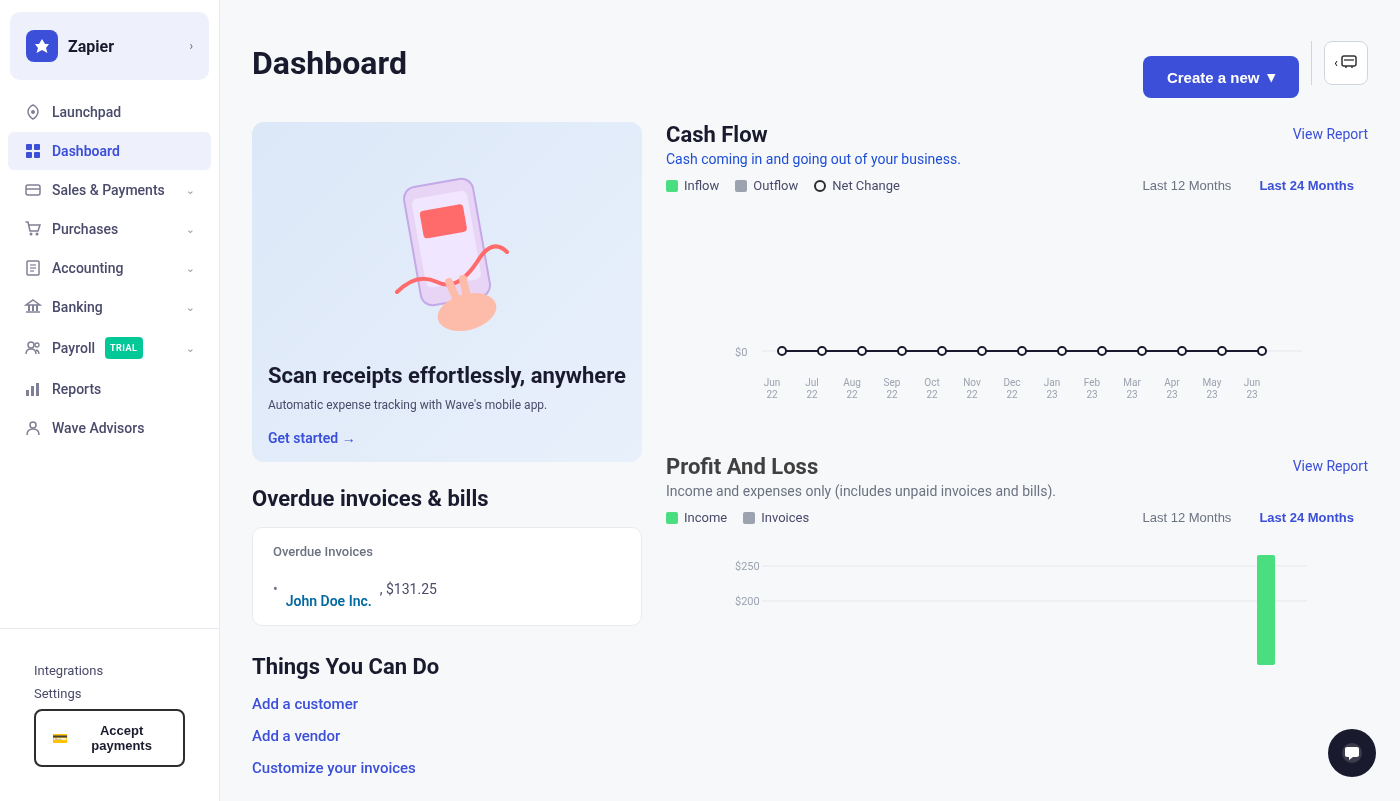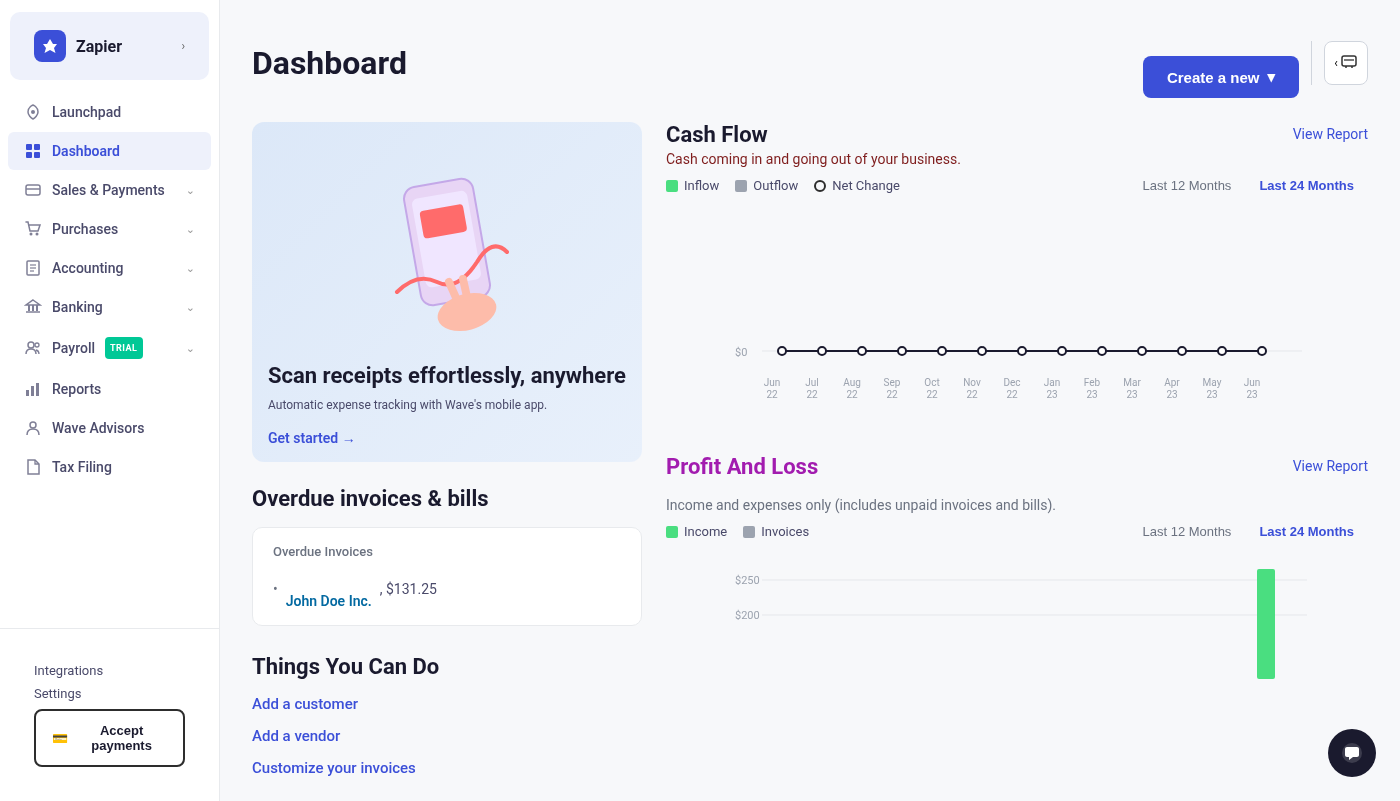--- a/index.html
+++ b/index.html
@@ -4,21 +4,21 @@
   <style>
     * { box-sizing: border-box; margin: 0; padding: 0; }
     body { font-family: -apple-system, BlinkMacSystemFont, 'Segoe UI', Roboto, sans-serif; background: #f7f8fa; display: flex; height: 801px; overflow: hidden; }
 
     
     #sidebar {
       width: 220px; min-width: 220px; background: #fff; border-right: 1px solid #e8eaed;
       display: flex; flex-direction: column; height: 100%;
     }
     .sidebar-logo {
-      display: flex; align-items: center; gap: 10px; padding: 18px 24px;
+      display: flex; align-items: center; gap: 10px; padding: 18px 16px;
       background: #eef1fb; border-radius: 10px; margin: 12px 10px 8px;
       cursor: pointer;
     }
     .logo-icon {
       width: 32px; height: 32px; background: #3b4fd8; border-radius: 8px;
       display: flex; align-items: center; justify-content: center;
     }
     .logo-icon svg { width: 20px; height: 20px; }
     .logo-text { font-weight: 700; font-size: 16px; color: #1a1a2e; flex: 1; }
     .logo-chevron { color: #666; font-size: 12px; }
@@ -120,21 +120,21 @@
     .overdue-item::before { content: '•'; color: #6b7280; }
     .overdue-link { color: #0369a1; font-weight: 600; text-decoration: none; cursor: pointer; margin-top: 24px; }
 
     
     .things-section { margin-top: 28px; }
     .things-title { font-size: 22px; font-weight: 700; color: #1a1a2e; margin-bottom: 16px; }
     .things-item { display: block; color: #3b4fd8; font-size: 15px; font-weight: 500; margin-bottom: 14px; cursor: pointer; text-decoration: none; }
 
     
     .profit-section { }
-    .profit-title { font-size: 22px; font-weight: 700; color: #a21caf; margin-bottom: 18px; }
+    .profit-title { font-size: 22px; font-weight: 700; color: #404040; margin-bottom: 4px; }
 
     
     .bar-chart-area { padding: 8px 0 0; }
 
     
     .chat-btn {
       position: fixed; bottom: 24px; right: 24px; width: 48px; height: 48px;
       background: #1a1a2e; border-radius: 50%; display: flex; align-items: center;
       justify-content: center; cursor: pointer; z-index: 100;
     }
@@ -255,29 +255,20 @@
     <div class="nav-item">
       <span class="nav-icon">
         <svg viewBox="0 0 18 18" fill="none">
             <circle cx="9" cy="6" r="3" stroke="#4a4a6a" stroke-width="1.5"></circle>
             <path d="M3 16c0-4 2.5-6 6-6s6 2 6 6" stroke="#4a4a6a" stroke-width="1.5"></path>
           </svg>
       </span>
       <span>Wave Advisors</span>
     </div>
 
-    <div class="nav-item">
-      <span class="nav-icon">
-        <svg viewBox="0 0 18 18" fill="none">
-            <path d="M4 2H11L15 6V16H4V2Z" stroke="#4a4a6a" stroke-width="1.5"></path>
-            <polyline points="11,2 11,6 15,6" stroke="#4a4a6a" stroke-width="1.3" fill="none"></polyline>
-          </svg>
-      </span>
-      <span>Tax Filing</span>
-    </div>
   </div>
 
   <div class="sidebar-footer">
     <a>Integrations</a>
     <a>Settings</a>
     <button class="accept-payments-btn">
       <span>💳</span>
       <span>Accept payments</span>
     </button>
   </div>
@@ -353,21 +344,21 @@
         <a class="things-item">Customize your invoices</a>
       </div>
     </div>
 
     <div>
 
       <div class="section-card">
         <div style="display:flex; align-items:flex-start; justify-content:space-between; margin-bottom:6px;">
           <div>
             <h2 class="section-title">Cash Flow</h2>
-            <p style="font-size:14px;color:#7f1d1d;">Cash coming in and going out of your business.</p>
+            <p style="font-size:14px;color:#1d4ed8;">Cash coming in and going out of your business.</p>
           </div>
           <a class="view-report-link" style="margin-top:4px;">View Report</a>
         </div>
         <div class="section-controls">
           <div class="legend">
             <div class="legend-item">
               <div class="legend-dot" style="background:#4ade80;"></div>
               <span>Inflow</span>
             </div>
             <div class="legend-item">

